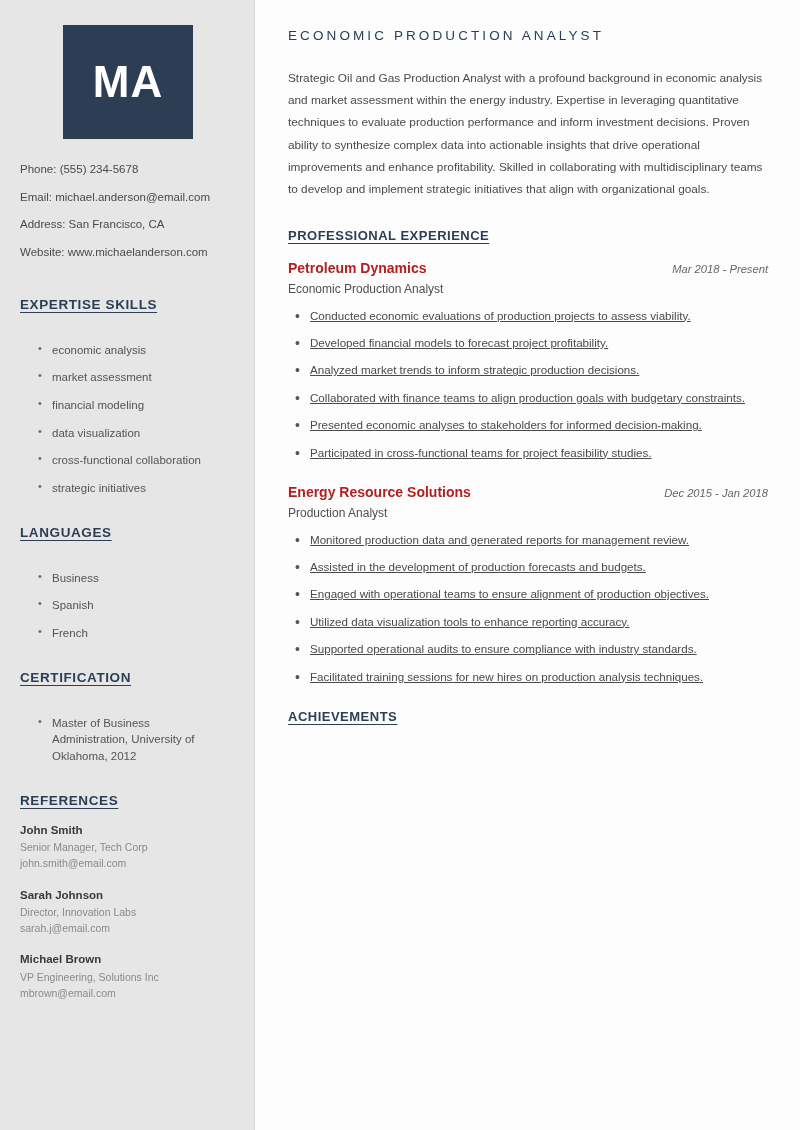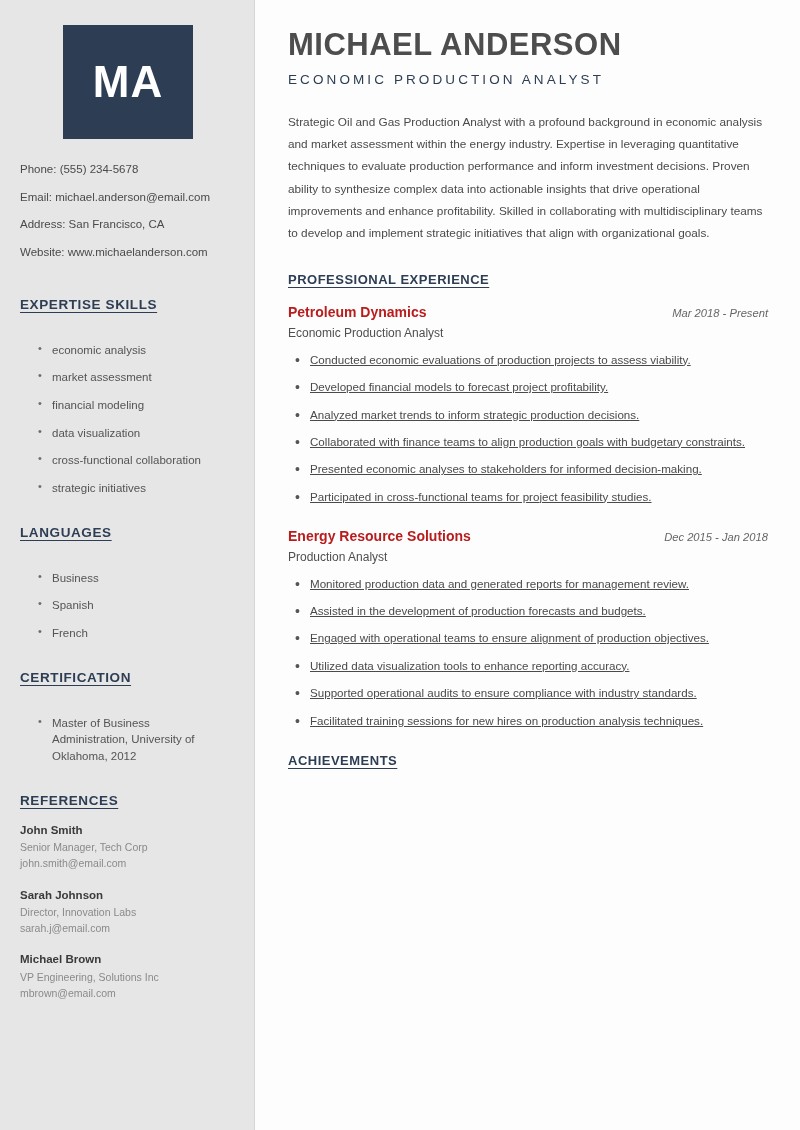--- a/index.html
+++ b/index.html
@@ -290,21 +290,20 @@
         <div class="ref-name">Michael Brown</div>
         <div class="ref-line">VP Engineering, Solutions Inc</div>
         <div class="ref-line">mbrown@email.com</div>
       </div>
     </section>
 
   </aside>
 
   <main class="main">
 
-    <h1 class="full-name">MICHAEL ANDERSON</h1>
     <div class="job-title-head">ECONOMIC PRODUCTION ANALYST</div>
     <p class="summary">Strategic Oil and Gas Production Analyst with a profound background in economic analysis and market assessment within the energy industry. Expertise in leveraging quantitative techniques to evaluate production performance and inform investment decisions. Proven ability to synthesize complex data into actionable insights that drive operational improvements and enhance profitability. Skilled in collaborating with multidisciplinary teams to develop and implement strategic initiatives that align with organizational goals.</p>
 
     <section>
       <div class="main-heading">PROFESSIONAL EXPERIENCE</div>
 
       <div class="exp-block">
         <div class="exp-head">
           <span class="exp-company">Petroleum Dynamics</span>
           <span class="exp-date">Mar 2018 - Present</span>

